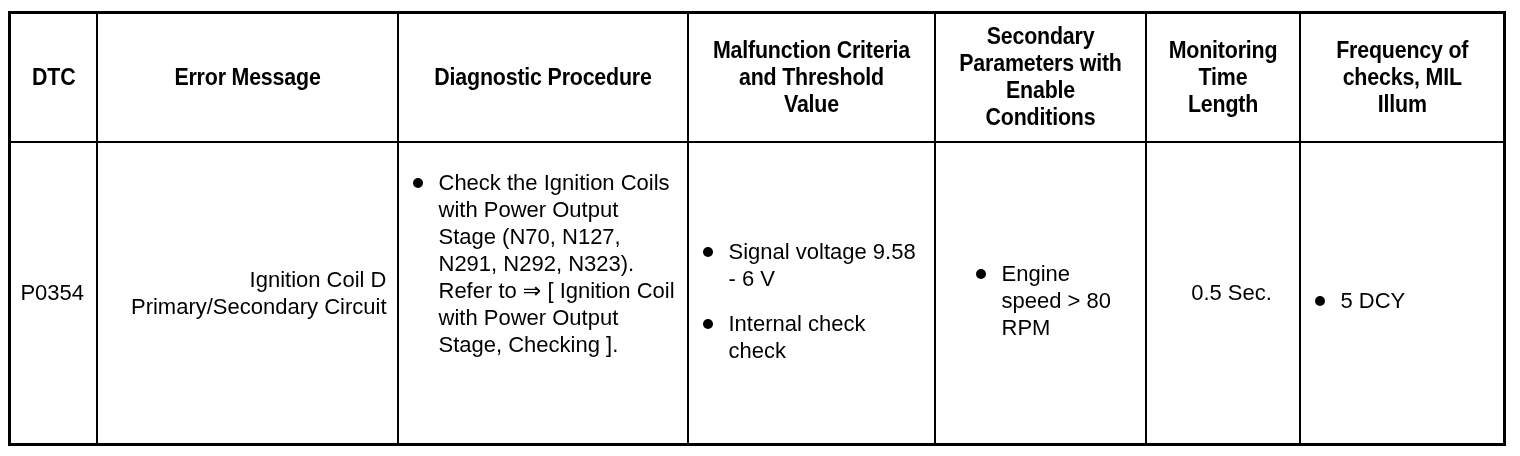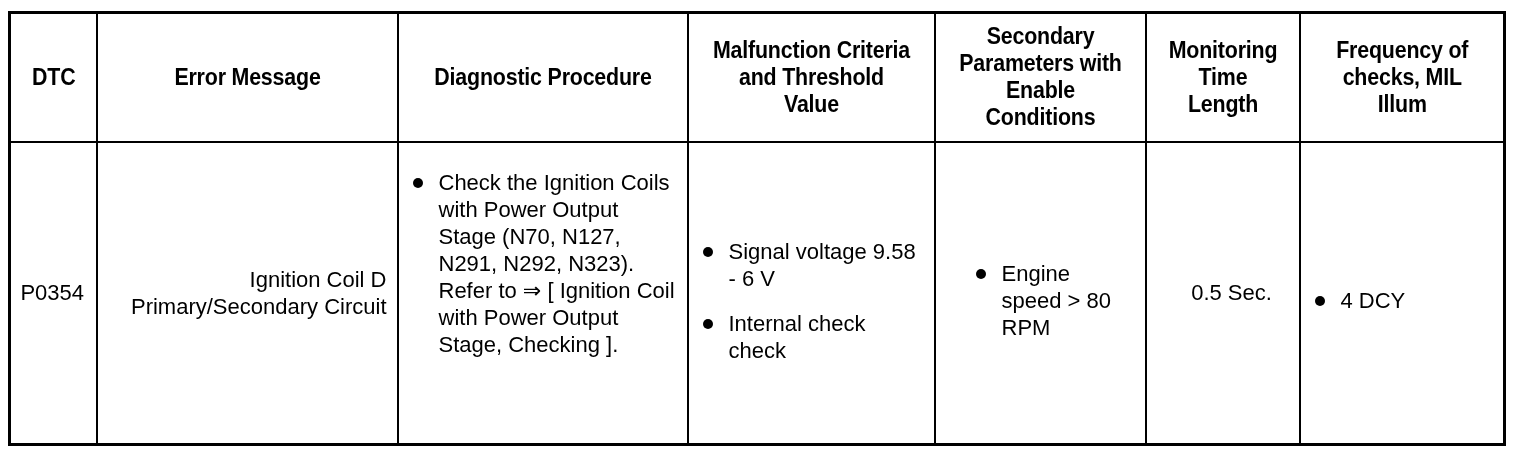--- a/index.html
+++ b/index.html
@@ -206,21 +206,21 @@
             </li>
           </ul>
         </td>
 
         <td class="cell-mon">0.5 Sec.</td>
 
         <td class="cell-freq">
           <ul class="bullet-list">
             <li class="bullet-item">
               <span class="bullet-dot"></span>
-              <span class="bullet-text">4 DCY</span>
+              <span class="bullet-text">5 DCY</span>
             </li>
           </ul>
         </td>
 
       </tr>
     </tbody>
   </table>
 
 </div>
 

